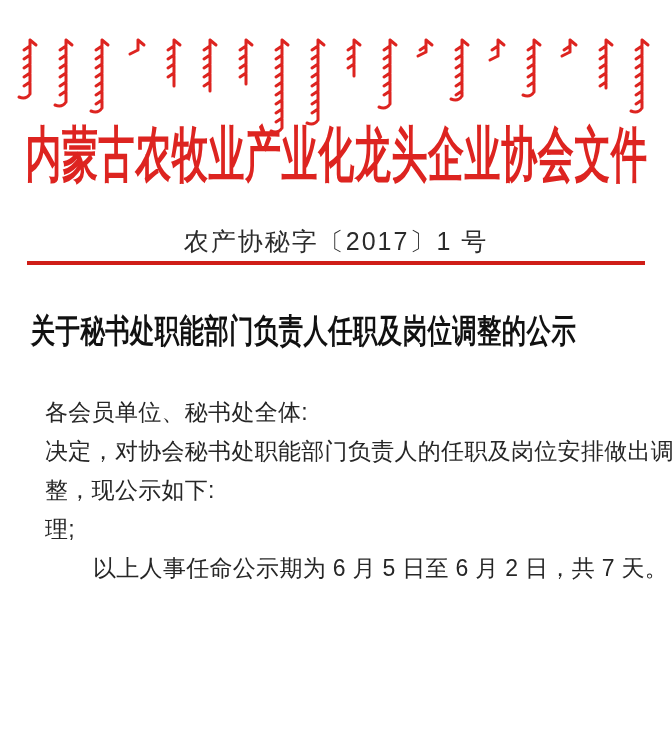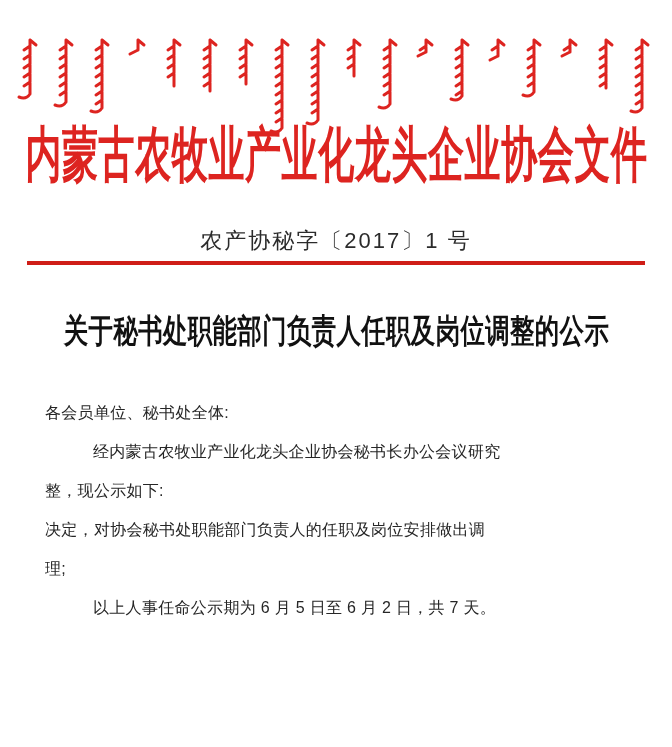--- a/index.html
+++ b/index.html
@@ -48,58 +48,58 @@
     color: #dd2420;
     transform: scaleX(0.60);
     transform-origin: center center;
     letter-spacing: 1px;
   }
 
   
   .doc-number {
     margin-top: 40px;
     text-align: center;
-    font-size: 22px;
+    font-size: 25px;
     line-height: 26px;
     color: #2b2b2b;
     letter-spacing: 2px;
   }
 
   
   .red-line {
     width: 618px;
     height: 4px;
     background: #cf1d17;
     border: none;
     margin: 7px auto 0;
   }
 
   
   .doc-title {
     display: flex;
-    justify-content: center;
+    justify-content: flex-end;
     margin-top: 46px;
     height: 40px;
     align-items: center;
   }
   .doc-title-inner {
     display: inline-block;
     white-space: nowrap;
     font-size: 33px;
     font-weight: bold;
     color: #111111;
     transform: scaleX(0.74);
     transform-origin: center center;
     letter-spacing: 0.5px;
   }
 
   
   .body-text {
     margin: 42px 44px 0 45px;
-    font-size: 16px;
+    font-size: 23px;
     line-height: 39px;
     color: #262626;
     letter-spacing: 0.3px;
   }
   .body-text .line { white-space: nowrap; }
   .body-text .line.indent { padding-left: 48px; }
 </style>
 </head>
 <body>
 
@@ -135,20 +135,19 @@
   <div class="doc-number">农产协秘字〔2017〕1 号</div>
 
   <div class="red-line"></div>
 
   <div class="doc-title">
     <span class="doc-title-inner">关于秘书处职能部门负责人任职及岗位调整的公示</span>
   </div>
 
   <div class="body-text">
       <div class="line">各会员单位、秘书处全体:</div>
-      <div class="line indent">经内蒙古农牧业产业化龙头企业协会秘书长办公会议研究</div>
+      <div class="line">决定，对协会秘书处职能部门负责人的任职及岗位安排做出调</div>
       <div class="line">整，现公示如下:</div>
-      <div class="line">决定，对协会秘书处职能部门负责人的任职及岗位安排做出调</div>
       <div class="line">理;</div>
       <div class="line indent">以上人事任命公示期为 6 月 5 日至 6 月 2 日，共 7 天。</div>
     </div>
 
 </div>
 
 </body></html>

